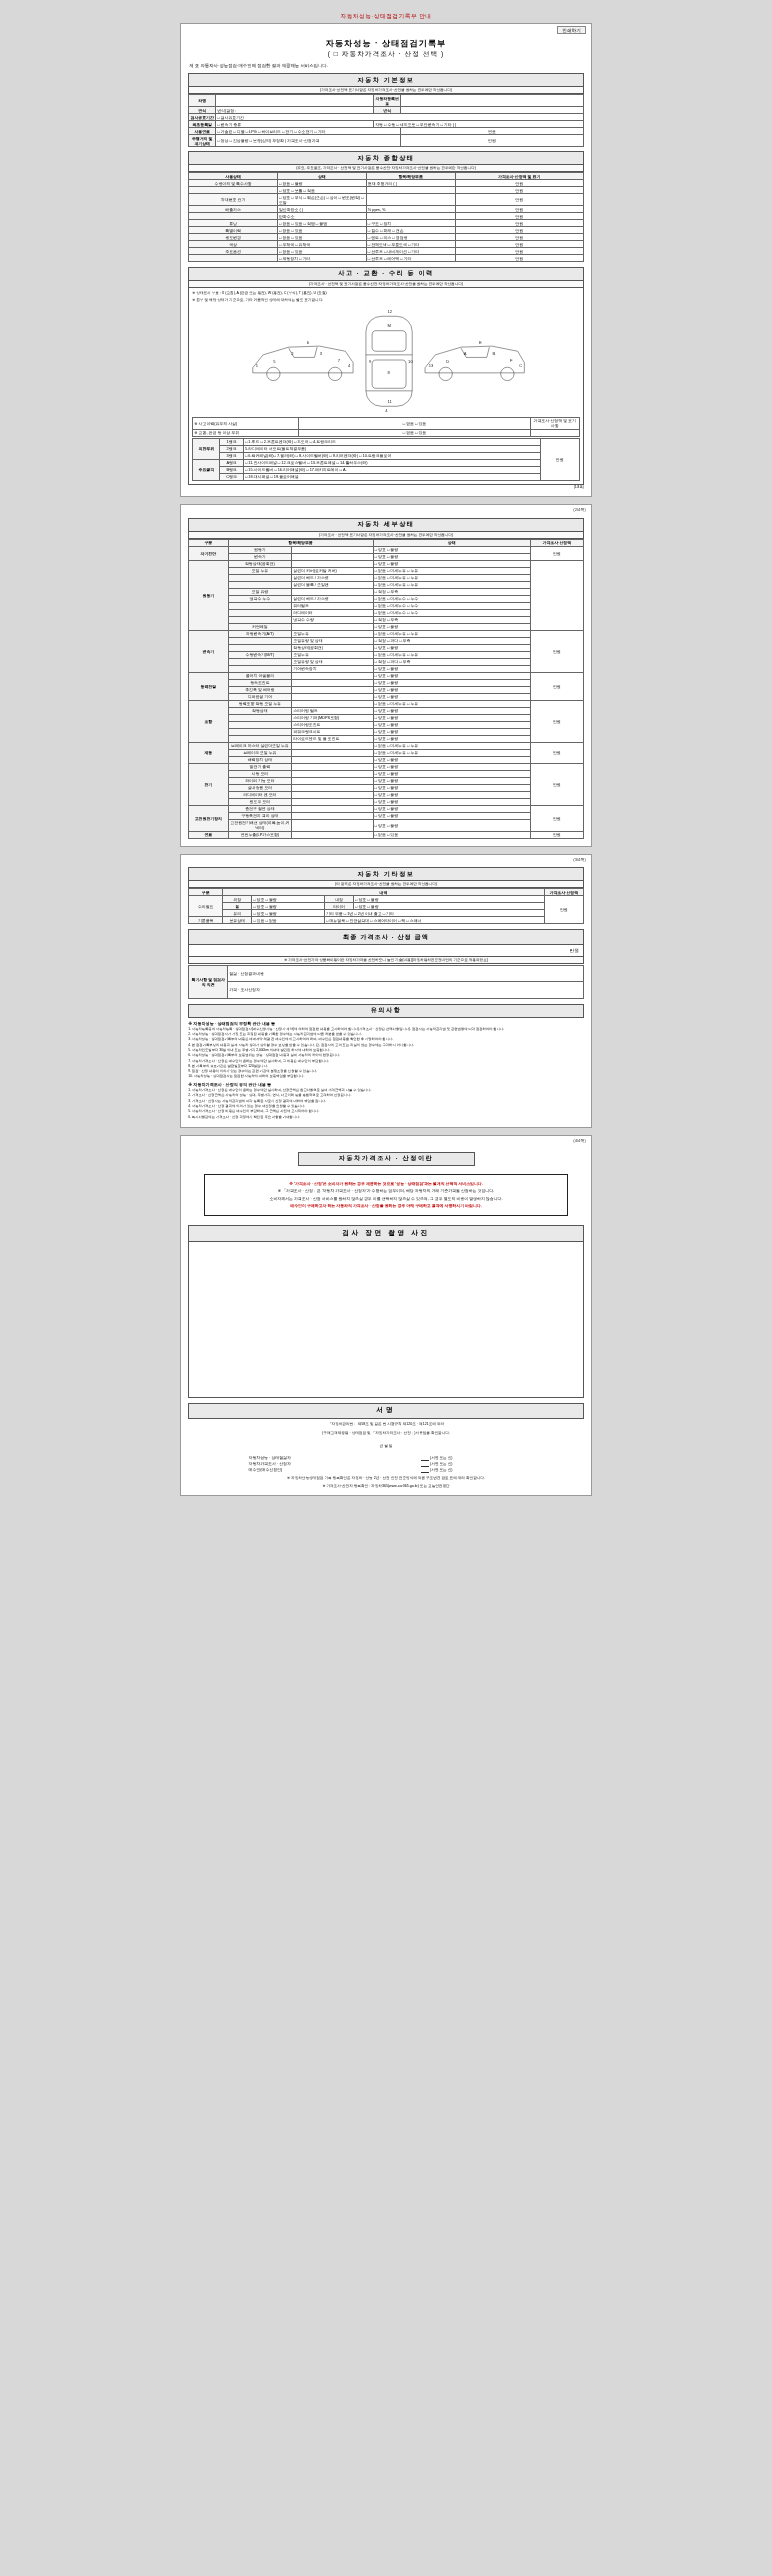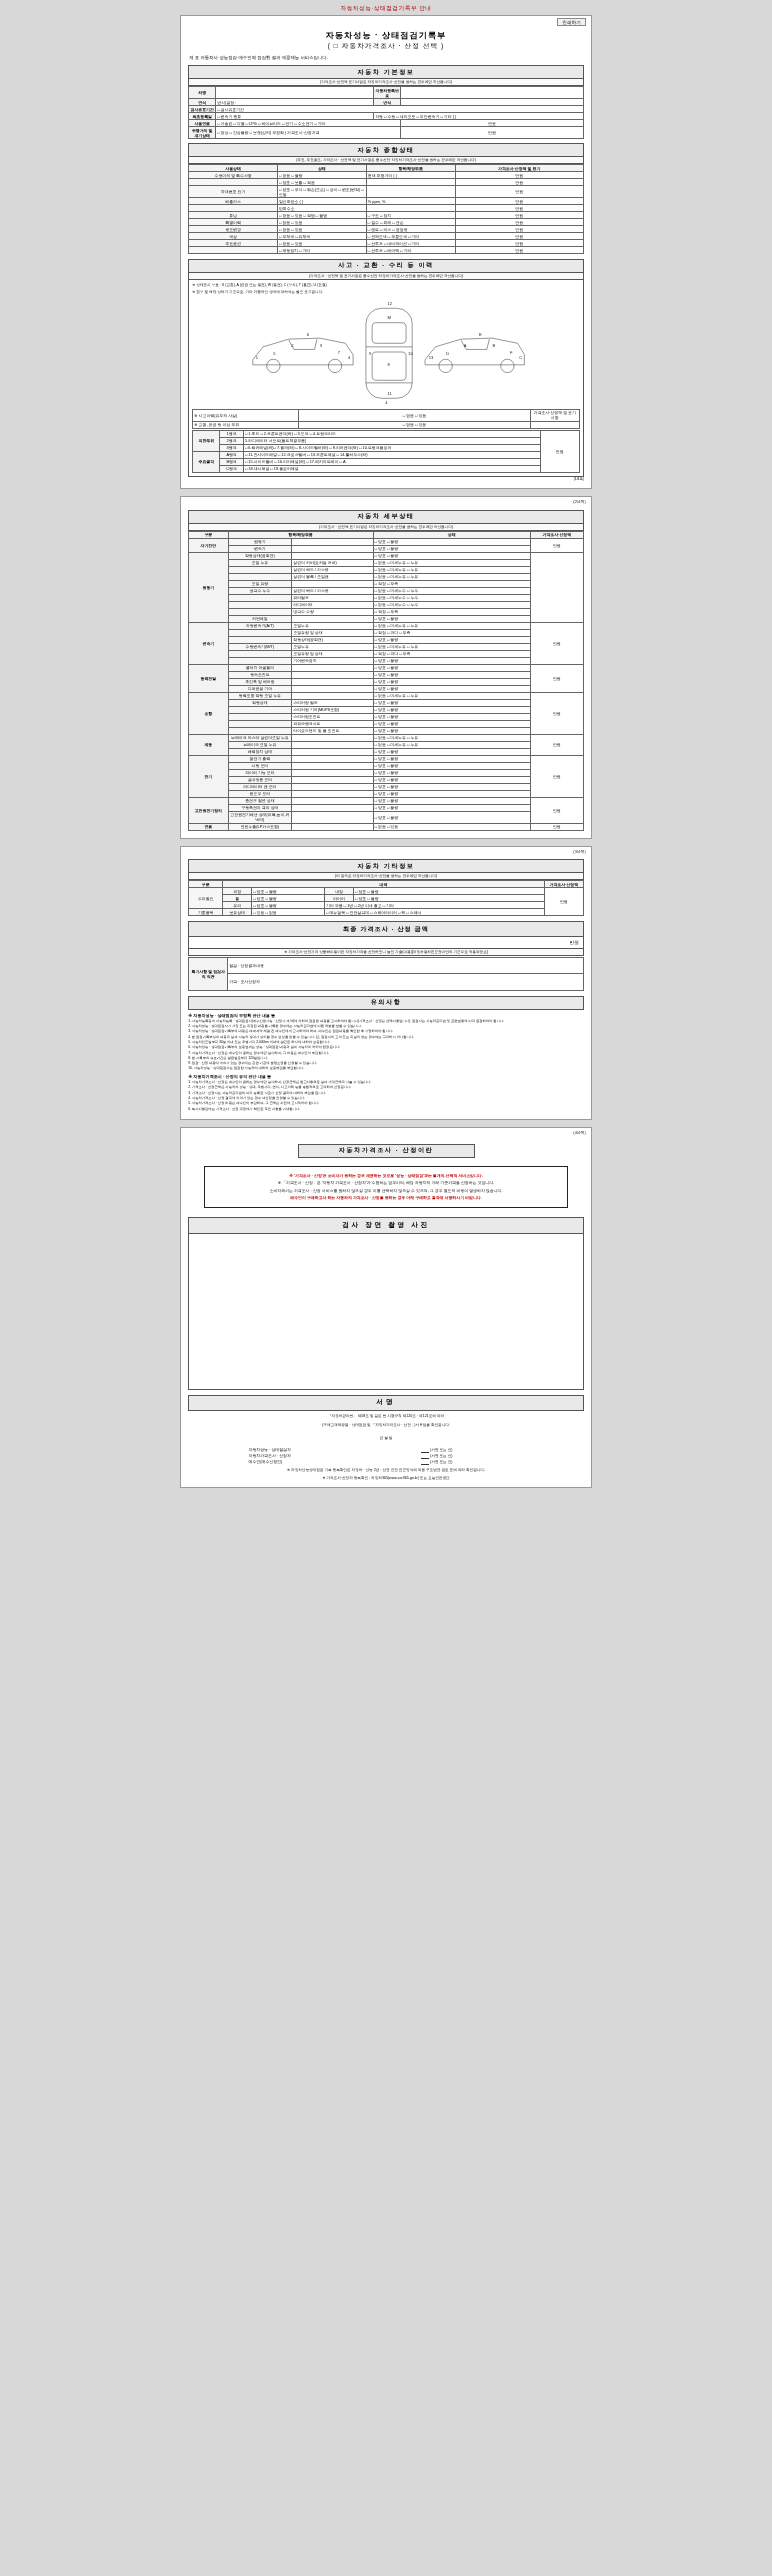--- a/index.html
+++ b/index.html
@@ -1,16 +1,16 @@
 <!DOCTYPE html>
 <html style="font-size:8.2px"><head>
 <meta charset="utf-8">
 <style>
   html,body{margin:0;padding:0;background:#d8d8d8;font-family:"Liberation Sans","DejaVu Sans",sans-serif;}
-  .page-wrap{width:615px;margin:0 auto;background:#d8d8d8;}
+  .page-wrap{width:615px;margin:8px auto;background:#d8d8d8;}
   .topbar{width:100%;text-align:center;padding:3.1px 0 2.1px 0;}
   .topbar .ttl{color:#b00000;font-size:5.7px;letter-spacing:0.5px;}
   .sheet{width:412px;margin:0 auto 7.2px auto;background:#fff;border:0.5px solid #9a9a9a;box-sizing:border-box;padding:5.2px 7.2px 7.2px 7.2px;position:relative;}
   .pg{position:absolute;right:5.2px;top:2.1px;font-size:4.1px;color:#333;}
   .printbtn{position:absolute;right:5.2px;top:2.1px;font-size:4.6px;border:0.5px solid #888;background:#f2f2f2;padding:0.5px 4.1px;}
   .doc-title{text-align:center;font-weight:bold;font-size:8.2px;letter-spacing:1px;margin:8.2px 0 1px 0;}
   .doc-sub{text-align:center;font-size:6.7px;letter-spacing:1px;margin-bottom:4.1px;}
   .lead{font-size:4.4px;line-height:1.5;margin:2.1px 0 4.1px 1px;}
   .sec-title{text-align:center;background:#e9e9e9;border:0.5px solid #555;font-size:6.2px;font-weight:bold;letter-spacing:1.5px;padding:1.5px 0;margin:4.1px 0 0 0;}
   .note{font-size:3.6px;text-align:center;padding:1px 0;border-left:0.5px solid #555;border-right:0.5px solid #555;border-bottom:0.5px solid #555;background:#fafafa;}

